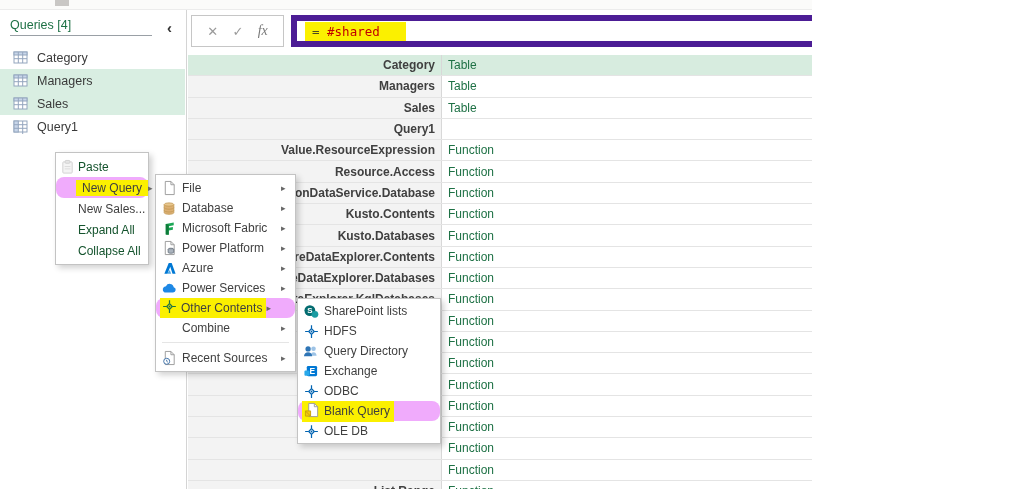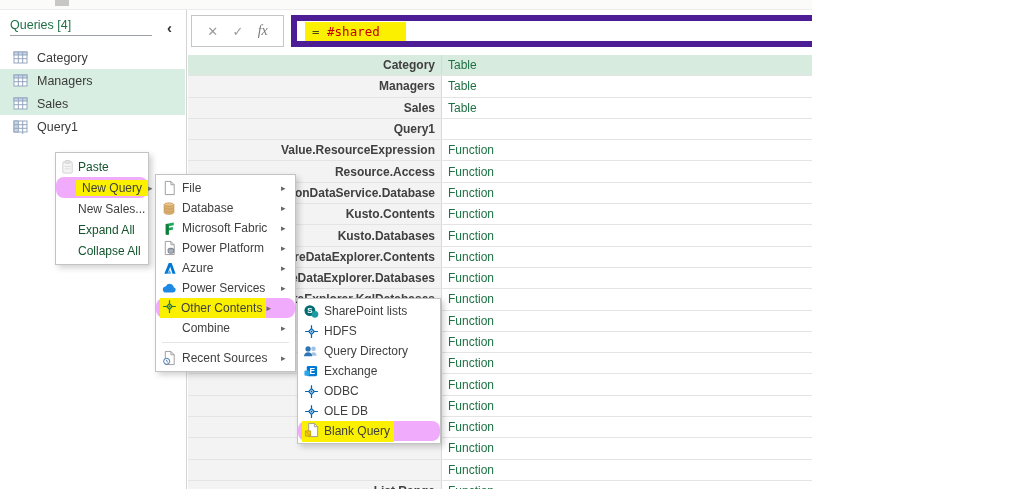--- a/index.html
+++ b/index.html
@@ -453,41 +453,41 @@
             <g fill="none" stroke="#0063B1" stroke-width="1.3">
               <path d="M8 1.2v3.6M8 11.2v3.6M1.2 8h3.6M11.2 8h3.6"></path>
               <rect x="5.9" y="5.9" width="4.2" height="4.2" transform="rotate(45 8 8)"></rect>
             </g>
             <circle cx="8" cy="8" r="1" fill="#0063B1"></circle>
           </svg>
         </span>
         <span class="mlabel">ODBC</span>
         <span class="marrow"></span>
       </div>
-      <div class="mi">
-        <span class="micon">
-          <svg width="15" height="15" viewBox="0 0 16 16">
-            <g fill="none" stroke="#0063B1" stroke-width="1.3">
-              <path d="M8 1.2v3.6M8 11.2v3.6M1.2 8h3.6M11.2 8h3.6"></path>
-              <rect x="5.9" y="5.9" width="4.2" height="4.2" transform="rotate(45 8 8)"></rect>
-            </g>
-            <circle cx="8" cy="8" r="1" fill="#0063B1"></circle>
-          </svg>
-        </span>
-        <span class="mlabel">OLE DB</span>
-        <span class="marrow"></span>
-      </div>
       <div class="mi hover">
         <span class="micon" style="flex-basis:4px;width:4px"></span>
         <span class="hl">
           <span><svg width="16" height="16" viewBox="0 0 17 17">
               <path d="M5 1.5h6l3.5 3.5v10.5H5z" fill="#fff" stroke="#9a9a9a"></path>
               <path d="M11 1.5v3.5h3.5" fill="none" stroke="#9a9a9a"></path>
               <path d="M1.5 9.5h5.5v5.5H1.5z" fill="#F2C811" stroke="#C8A206"></path>
               <path d="M1.5 9.5l5.5 5.5" stroke="#C8A206"></path>
             </svg></span>
           <span class="mlabel">Blank Query</span>
         </span>
         <span class="marrow"></span>
       </div>
+      <div class="mi">
+        <span class="micon">
+          <svg width="15" height="15" viewBox="0 0 16 16">
+            <g fill="none" stroke="#0063B1" stroke-width="1.3">
+              <path d="M8 1.2v3.6M8 11.2v3.6M1.2 8h3.6M11.2 8h3.6"></path>
+              <rect x="5.9" y="5.9" width="4.2" height="4.2" transform="rotate(45 8 8)"></rect>
+            </g>
+            <circle cx="8" cy="8" r="1" fill="#0063B1"></circle>
+          </svg>
+        </span>
+        <span class="mlabel">OLE DB</span>
+        <span class="marrow"></span>
+      </div>
     </div>
 
 </div>
 
 </body></html>

